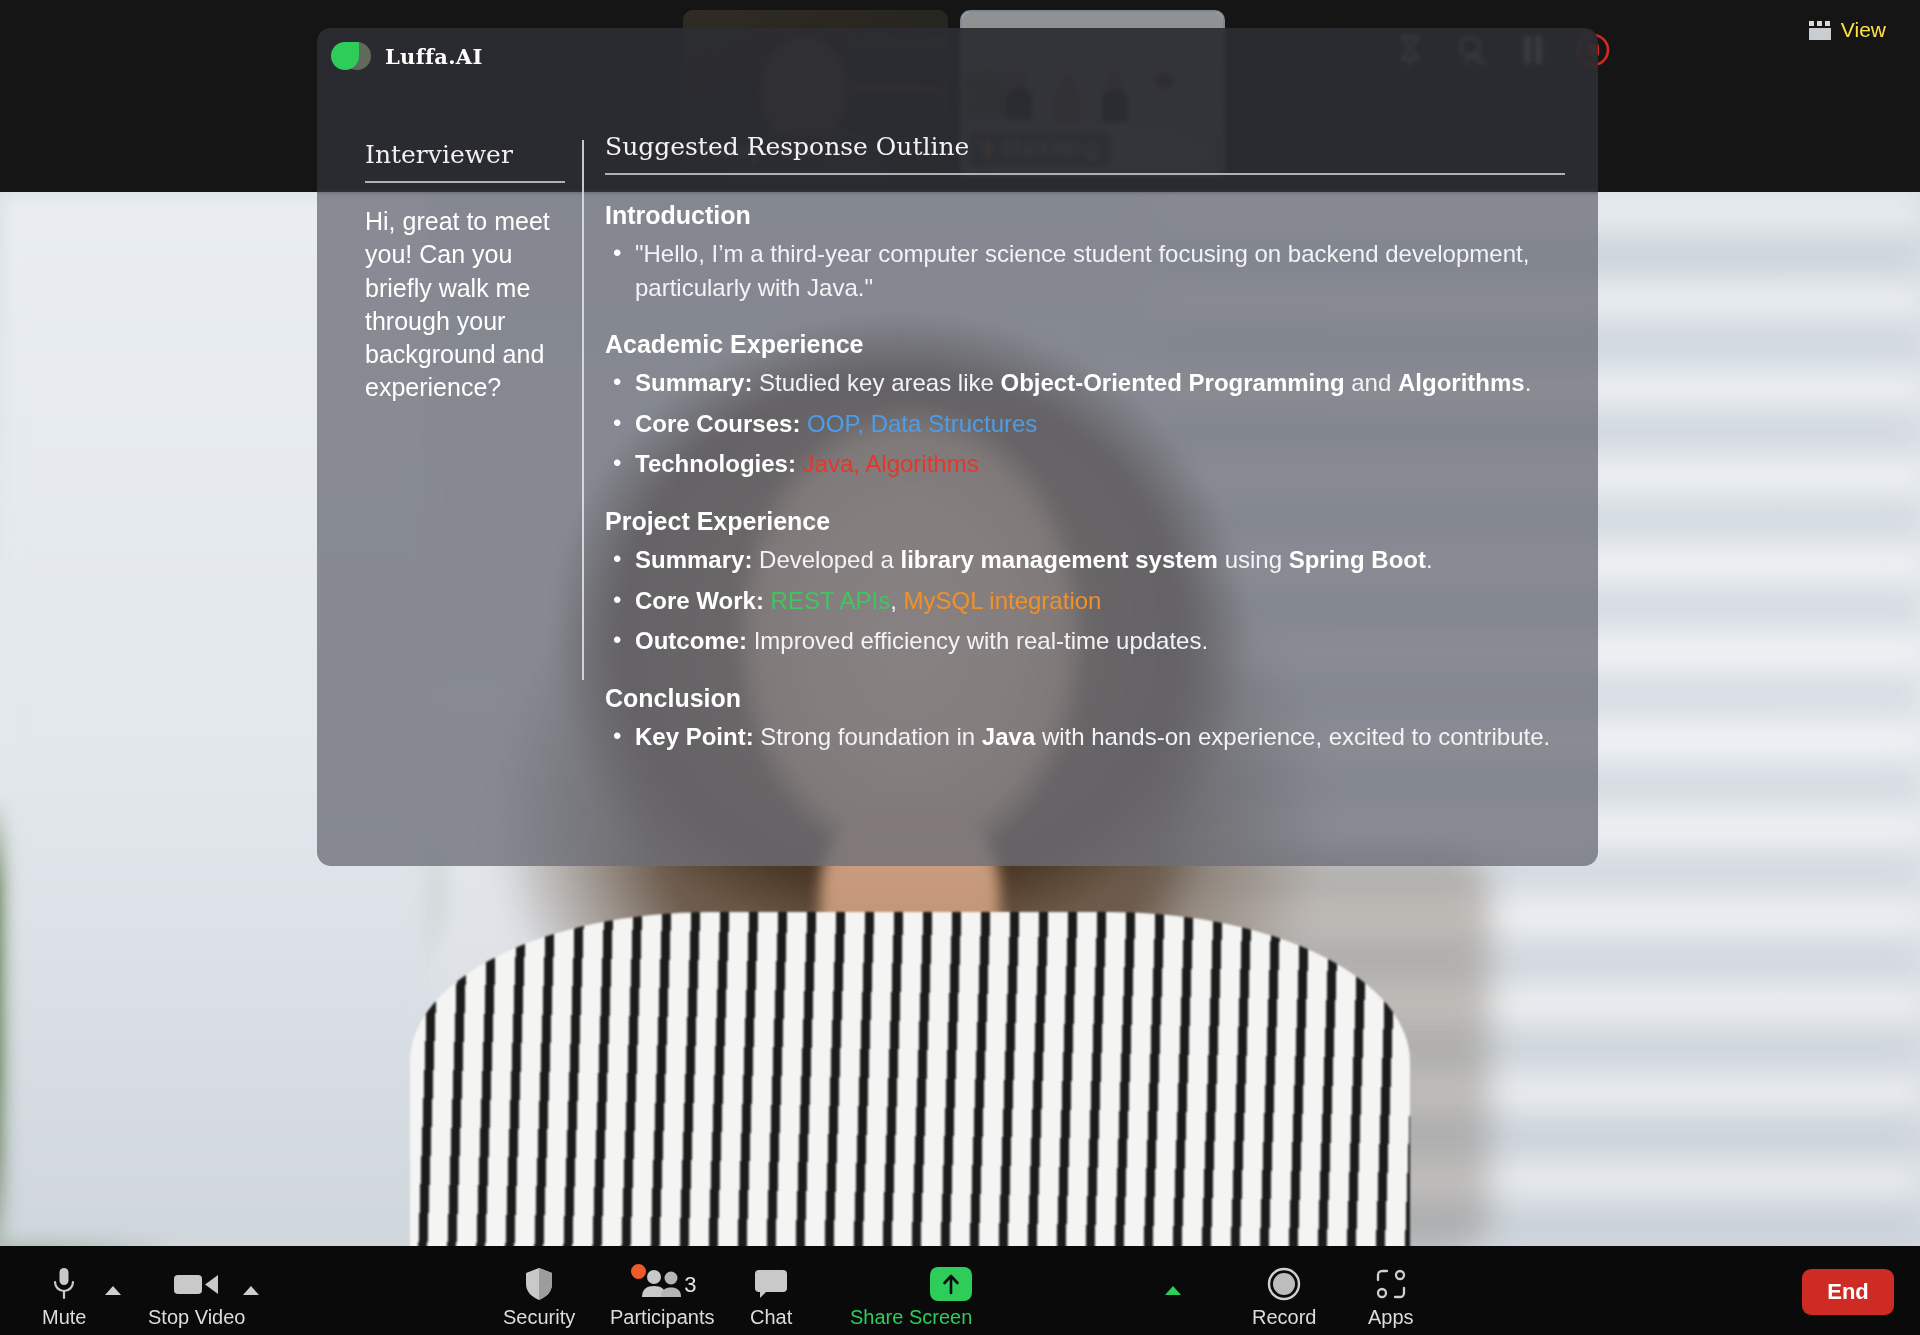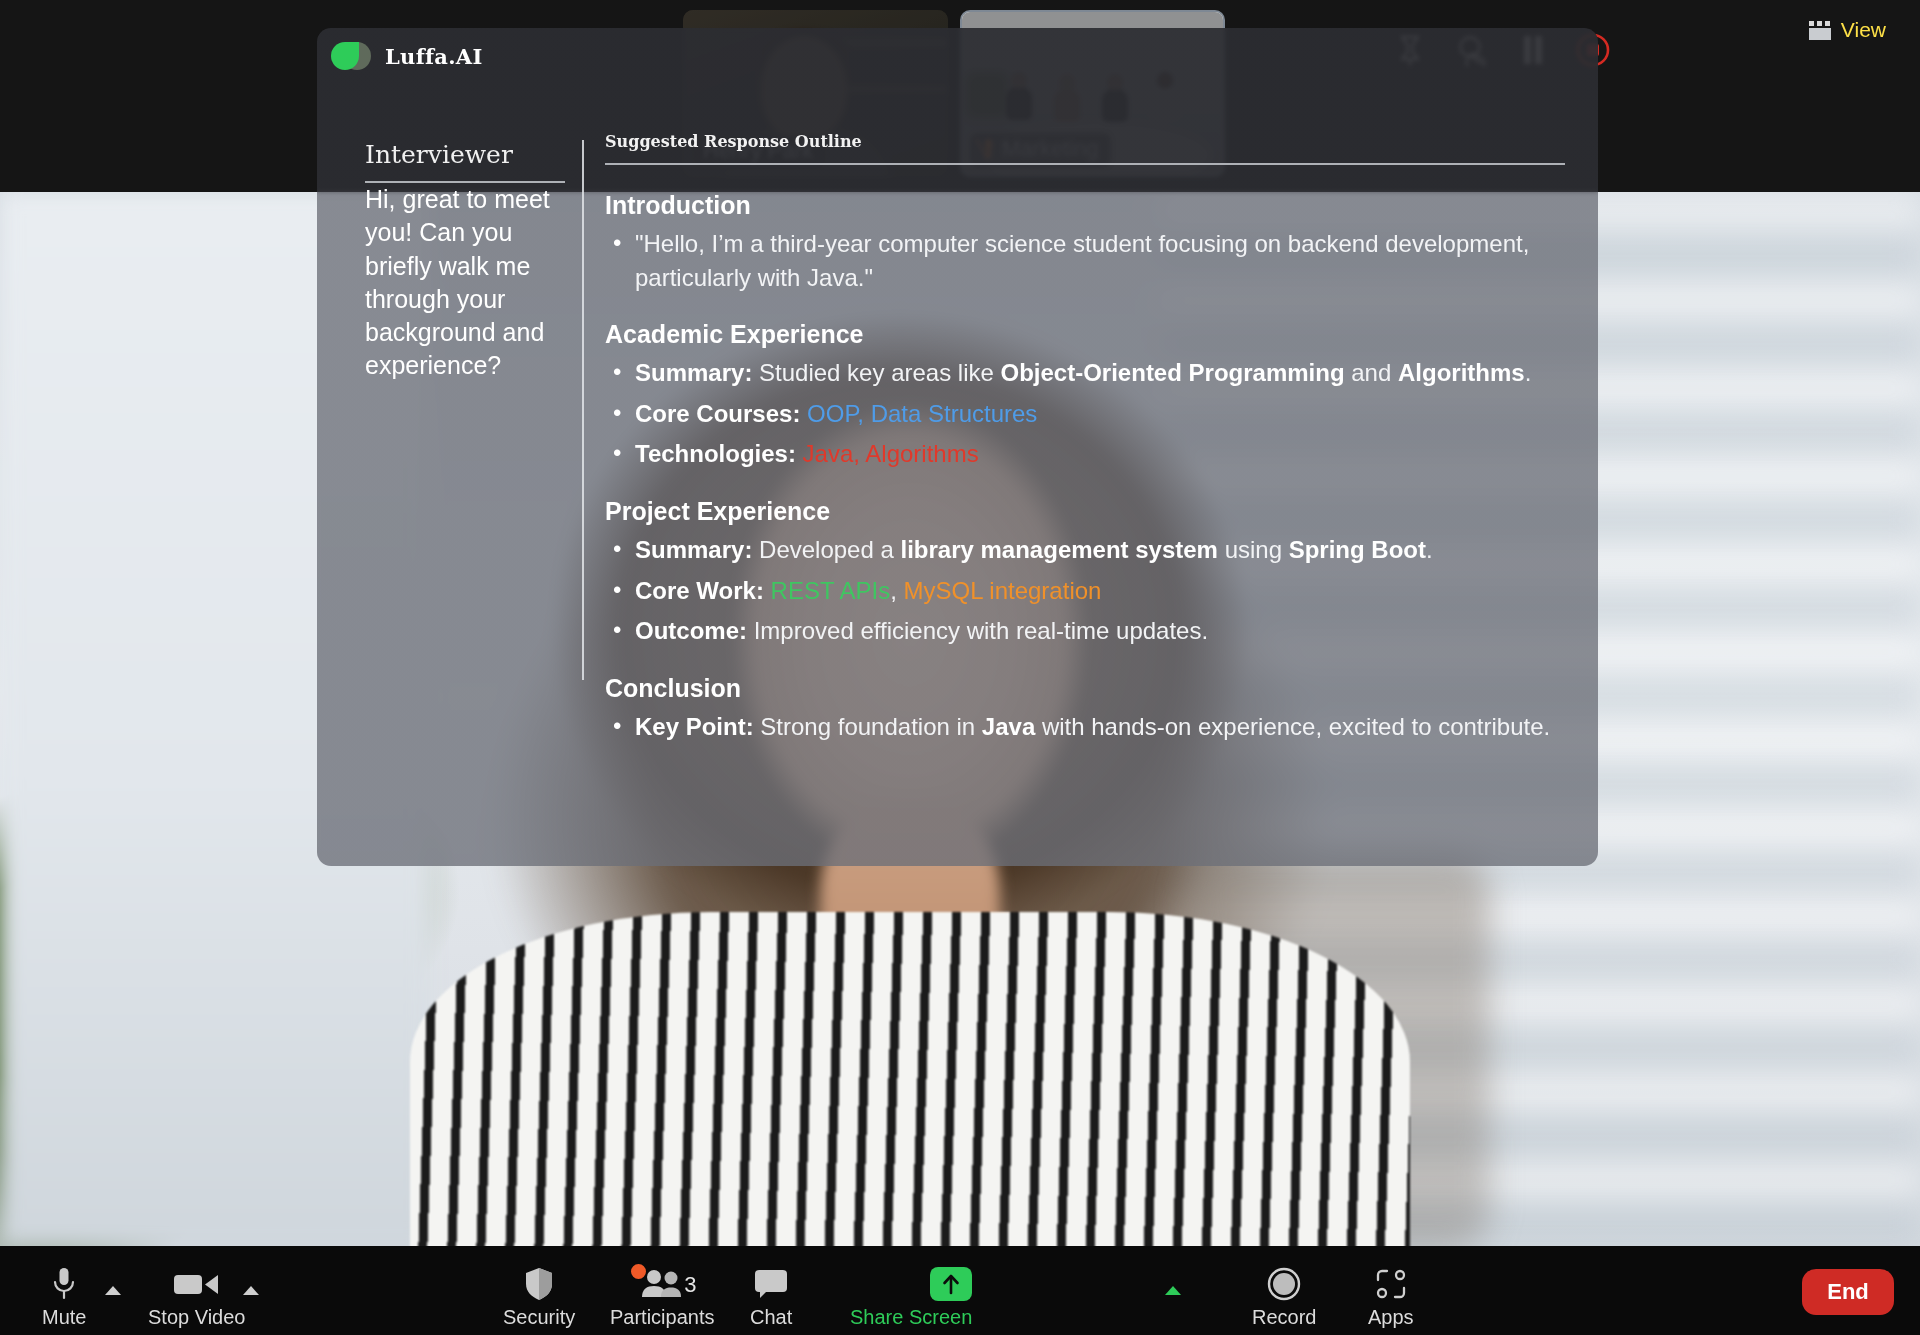--- a/index.html
+++ b/index.html
@@ -123,26 +123,26 @@
   }
   .ai-head{ position:absolute; left:0; top:0; width:100%; height:56px; display:flex; align-items:center; padding-left:14px; gap:14px; }
   .logo{ position:relative; width:40px; height:28px; }
   .logo .l1{ position:absolute; left:12px; top:0; width:28px; height:28px; border-radius:50%; background:#5f6a5b; }
   .logo .l2{ position:absolute; left:0; top:0; width:28px; height:28px; border-radius:50% 0 50% 50%; background:#2ecc59; }
   .brand{ color:#fff; font-family:"DejaVu Serif", serif; font-weight:bold; font-size:21px; letter-spacing:.3px; }
 
   .col-left{ position:absolute; left:48px; top:112px; width:200px; }
   .col-left h3{ font-family:"DejaVu Serif", serif; font-weight:normal; color:#f0f0f0; font-size:25px; }
   .hr{ height:2px; background:#aeb1b6; margin-top:12px; width:100%; }
-  .q-text{ color:#fff; font-size:25px; line-height:1.33; }
+  .q-text{ margin-top:22px; color:#fff; font-size:25px; line-height:1.33; }
 
   .divider{ position:absolute; left:265px; top:112px; width:2px; height:540px; background:rgba(226,228,232,.85); }
 
   .col-right{ position:absolute; left:288px; top:104px; width:960px; }
-  .col-right h3{ font-family:"DejaVu Serif", serif; font-weight:bold; color:#f2f2f2; font-size:16px; }
+  .col-right h3{ font-family:"DejaVu Serif", serif; font-weight:normal; color:#f2f2f2; font-size:25px; }
   .hr2{ height:2px; background:#aeb1b6; margin-top:12px; width:100%; }
   .sec{ margin-top:26px; }
   .sec-title{ color:#fff; font-size:25px; font-weight:600; margin-bottom:4px; }
   .sec ul{ list-style:none; }
   .sec li{
     position:relative; color:#f2f3f5; font-size:24px; line-height:1.40; padding-left:30px; margin-top:7px;
   }
   .sec li:before{ content:"•"; position:absolute; left:8px; top:-1px; color:#fff; font-size:24px; }
   .sec li b{ font-weight:700; color:#fff; }
   .c-blue{ color:#4f9ce8; }
@@ -159,21 +159,21 @@
     position:absolute; bottom:40px; width:0; height:0;
     border-left:8px solid transparent; border-right:8px solid transparent; border-bottom:9px solid #cfcfcf; cursor:pointer;
   }
   .badge{
     position:absolute; top:-2px; left:-10px; width:15px; height:15px; border-radius:50%;
     background:#f05a28; border:2px solid #f05a28;
   }
   .pcount{ position:absolute; left:43px; top:6px; color:#e4e4e4; font-size:22px; }
   .share-box{ width:42px; height:34px; border-radius:8px; background:#2ecc59; display:flex; align-items:center; justify-content:center; }
   .end-btn{
-    position:absolute; right:26px; bottom:20px; width:92px; height:46px; border-radius:14px;
+    position:absolute; right:26px; bottom:20px; width:92px; height:46px; border-radius:9px;
     background:#cf2b25; color:#fff; font-size:22px; font-weight:600; display:flex; align-items:center; justify-content:center; cursor:pointer;
   }
 </style>
 </head>
 <body>
 
 <div id="stage">
 
   <div class="video-bg">
     <div class="bg-left-wall"></div>

